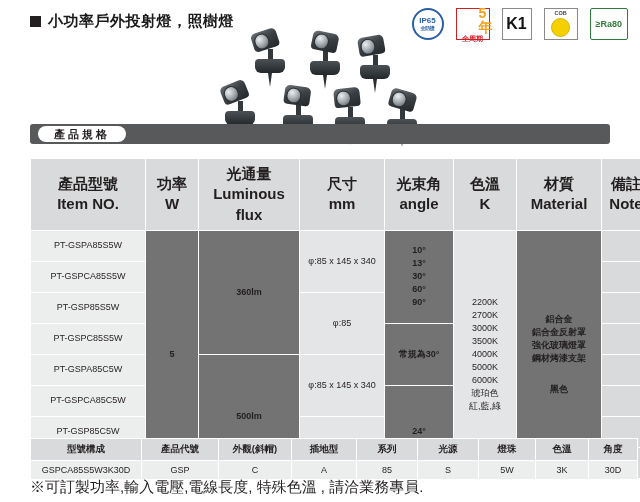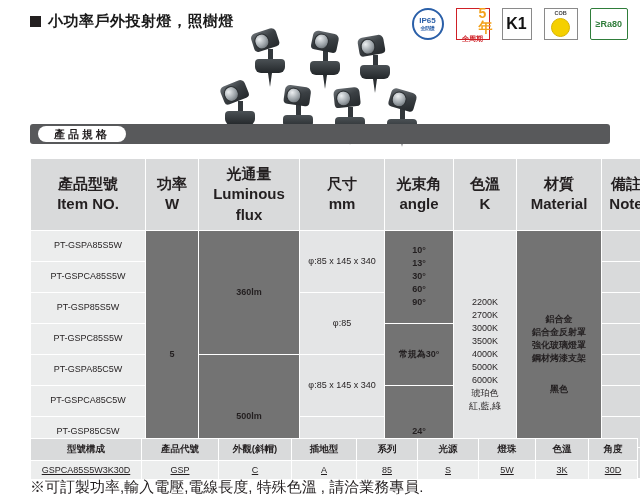--- a/index.html
+++ b/index.html
@@ -274,21 +274,20 @@
     padding: 4px 1px;
     border: 1px solid #ffffff;
     text-align: center;
   }
   table.code td {
     background: #eceded;
     font-size: 9px;
     padding: 4px 1px;
     border: 1px solid #ffffff;
     text-align: center;
-    text-decoration: underline;
   }
 
   .footnote {
     position: absolute;
     left: 30px;
     top: 478px;
     font-size: 15px;
     color: #231f20;
   }
 </style>

